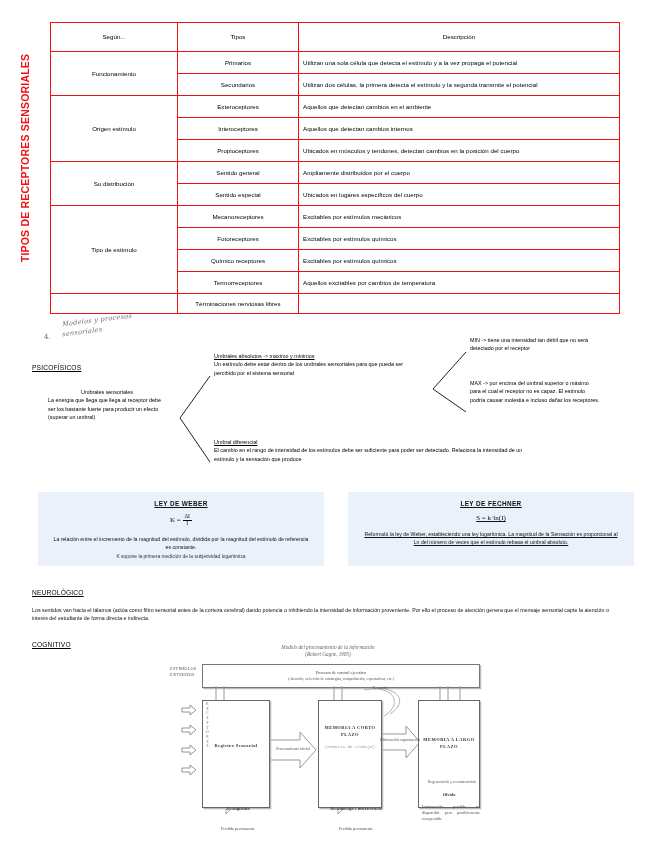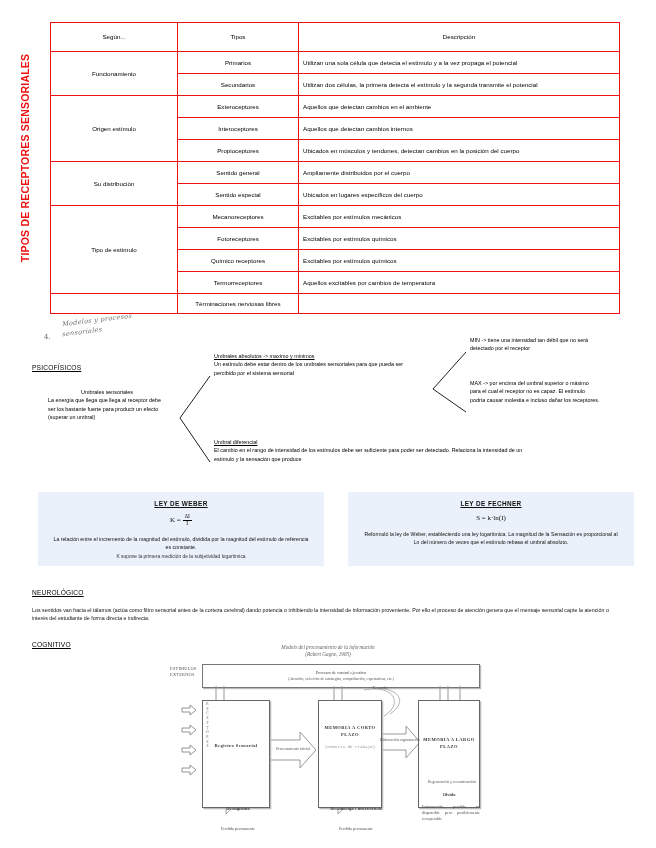--- a/index.html
+++ b/index.html
@@ -126,21 +126,21 @@
 
   
   .law {
     position: absolute;
     top: 492px;
     height: 74px;
     background: #eaf1fa;
     border: 0;
   }
   #law-weber   { left: 38px;  width: 286px; }
-  #law-fechner { left: 348px; width: 286px; }
+  #law-fechner { left: 348px; width: 286px; text-decoration: underline; }
   .law h4 {
     margin: 8px 0 0 0;
     text-align: center;
     font-size: 6.4px;
     text-decoration: underline;
     font-weight: bold;
     letter-spacing: .4px;
   }
   .law .formula {
     text-align: center;

